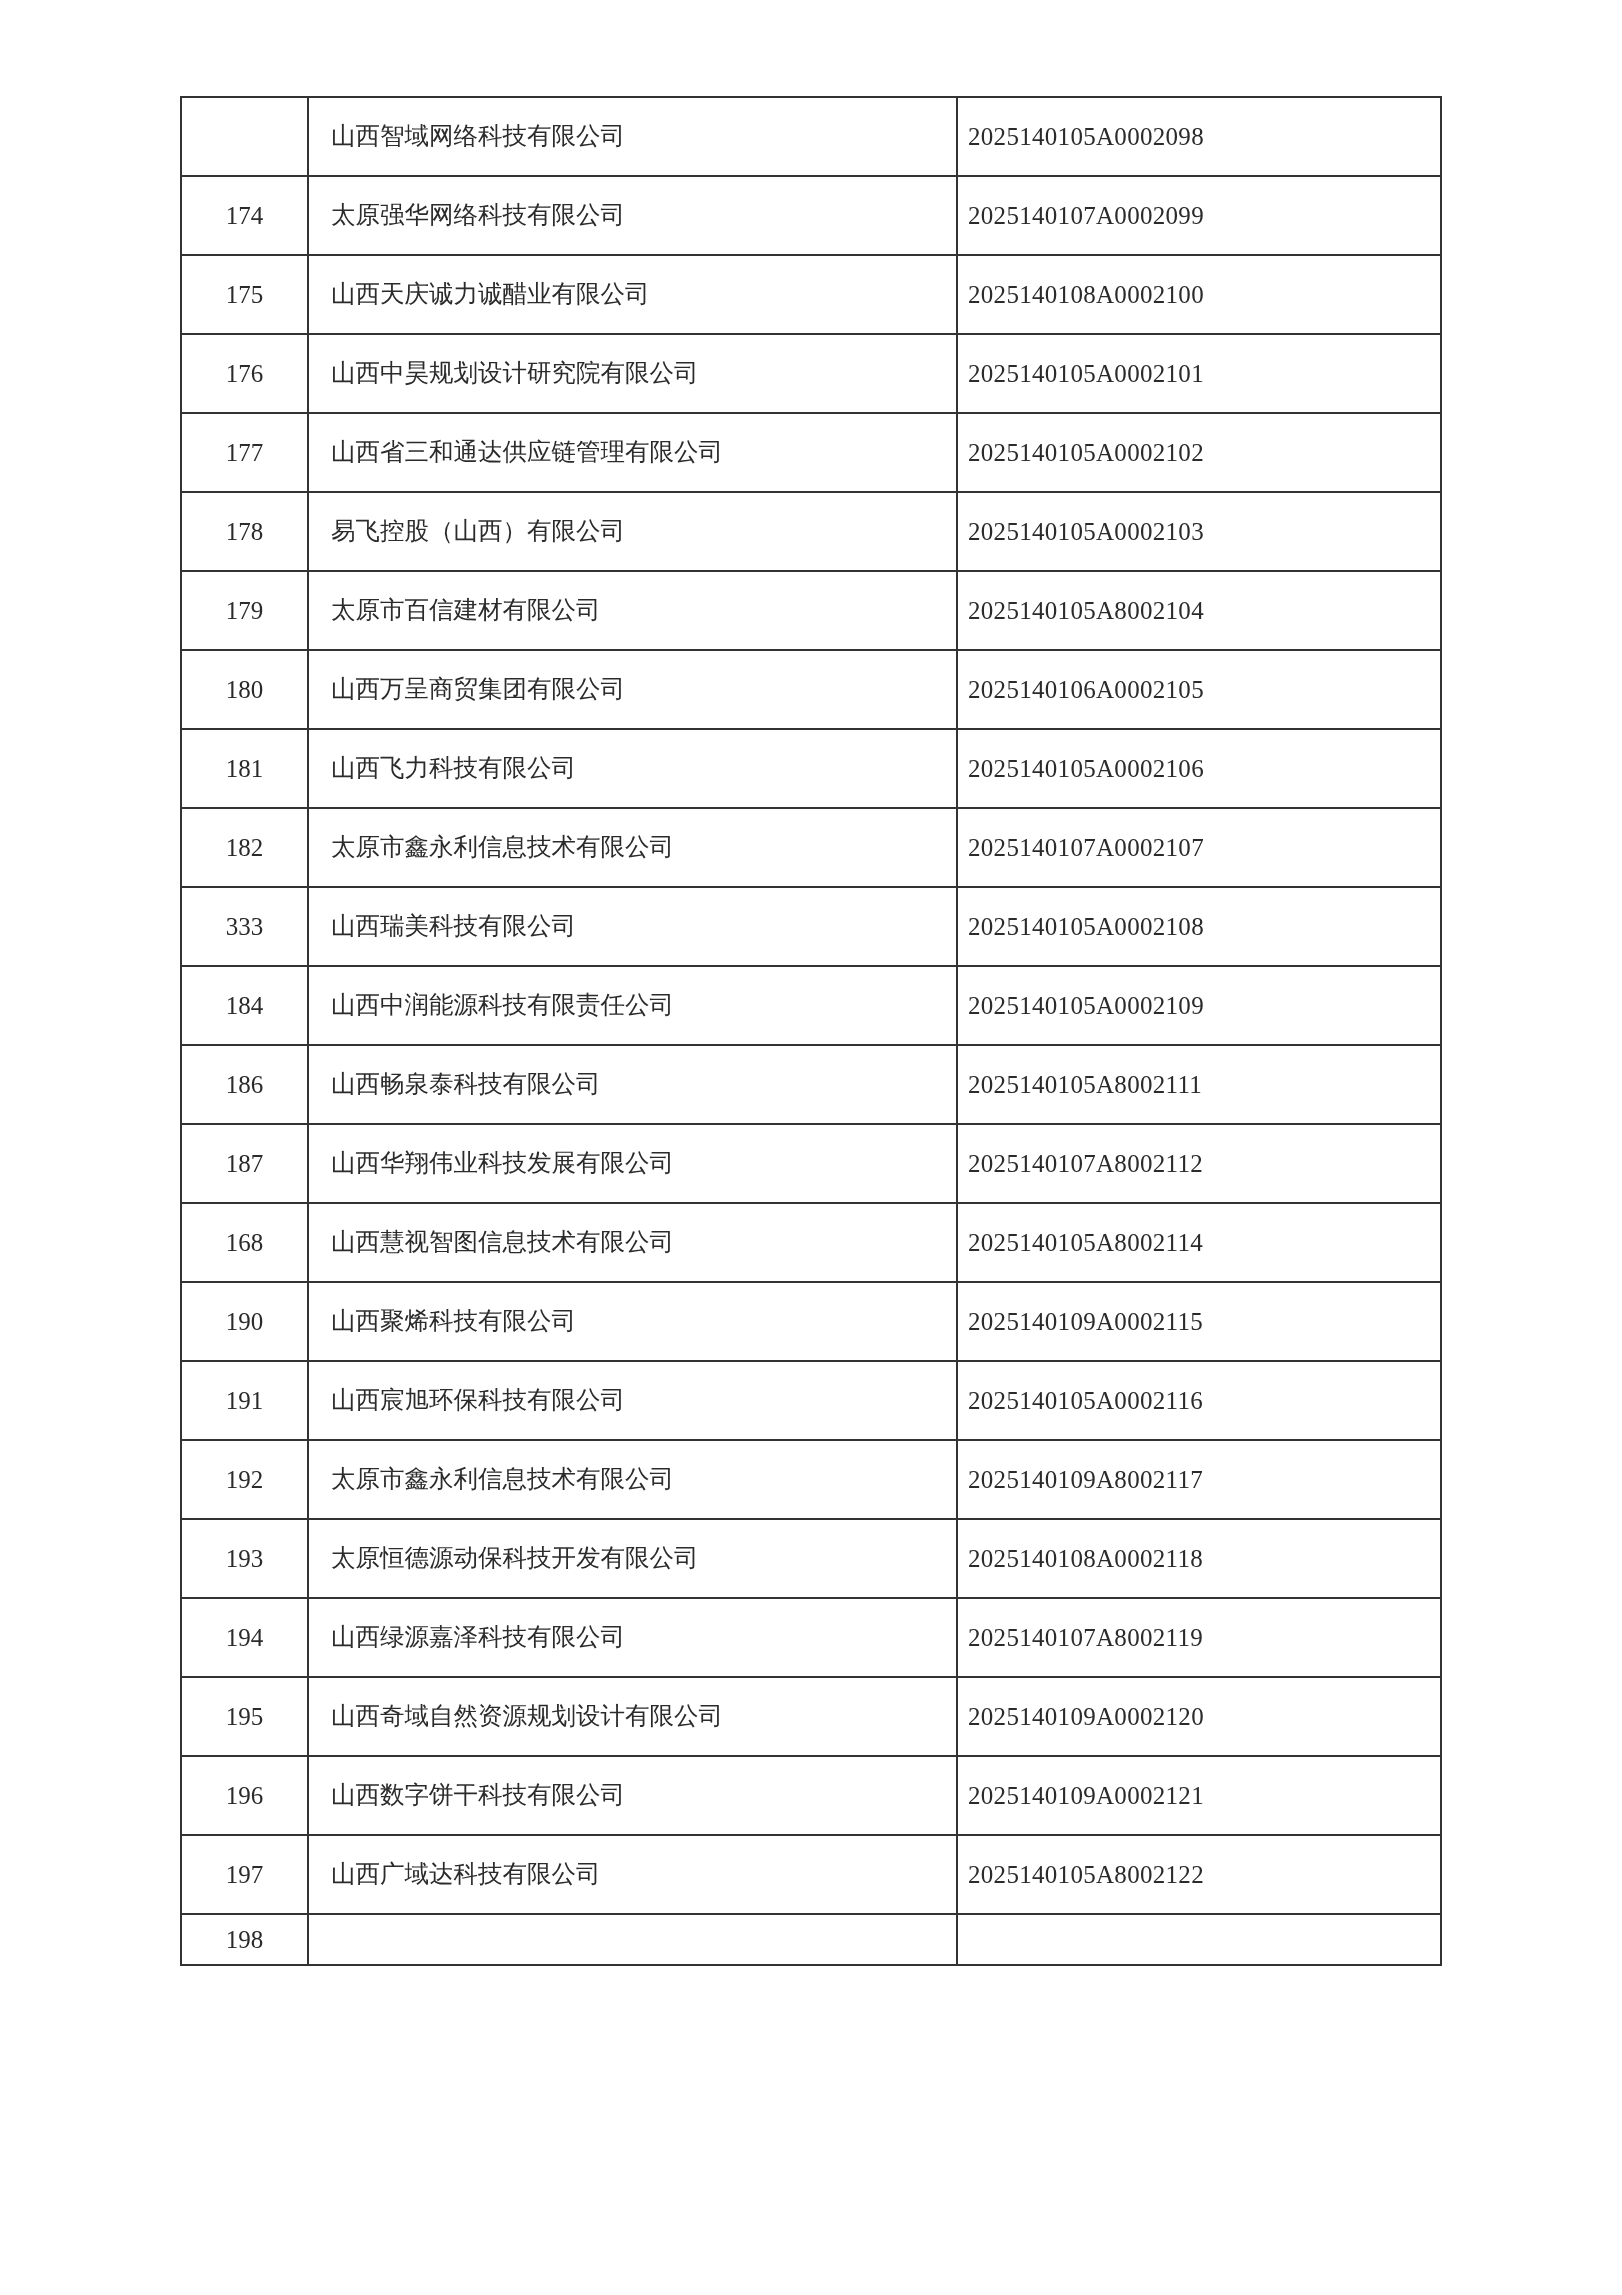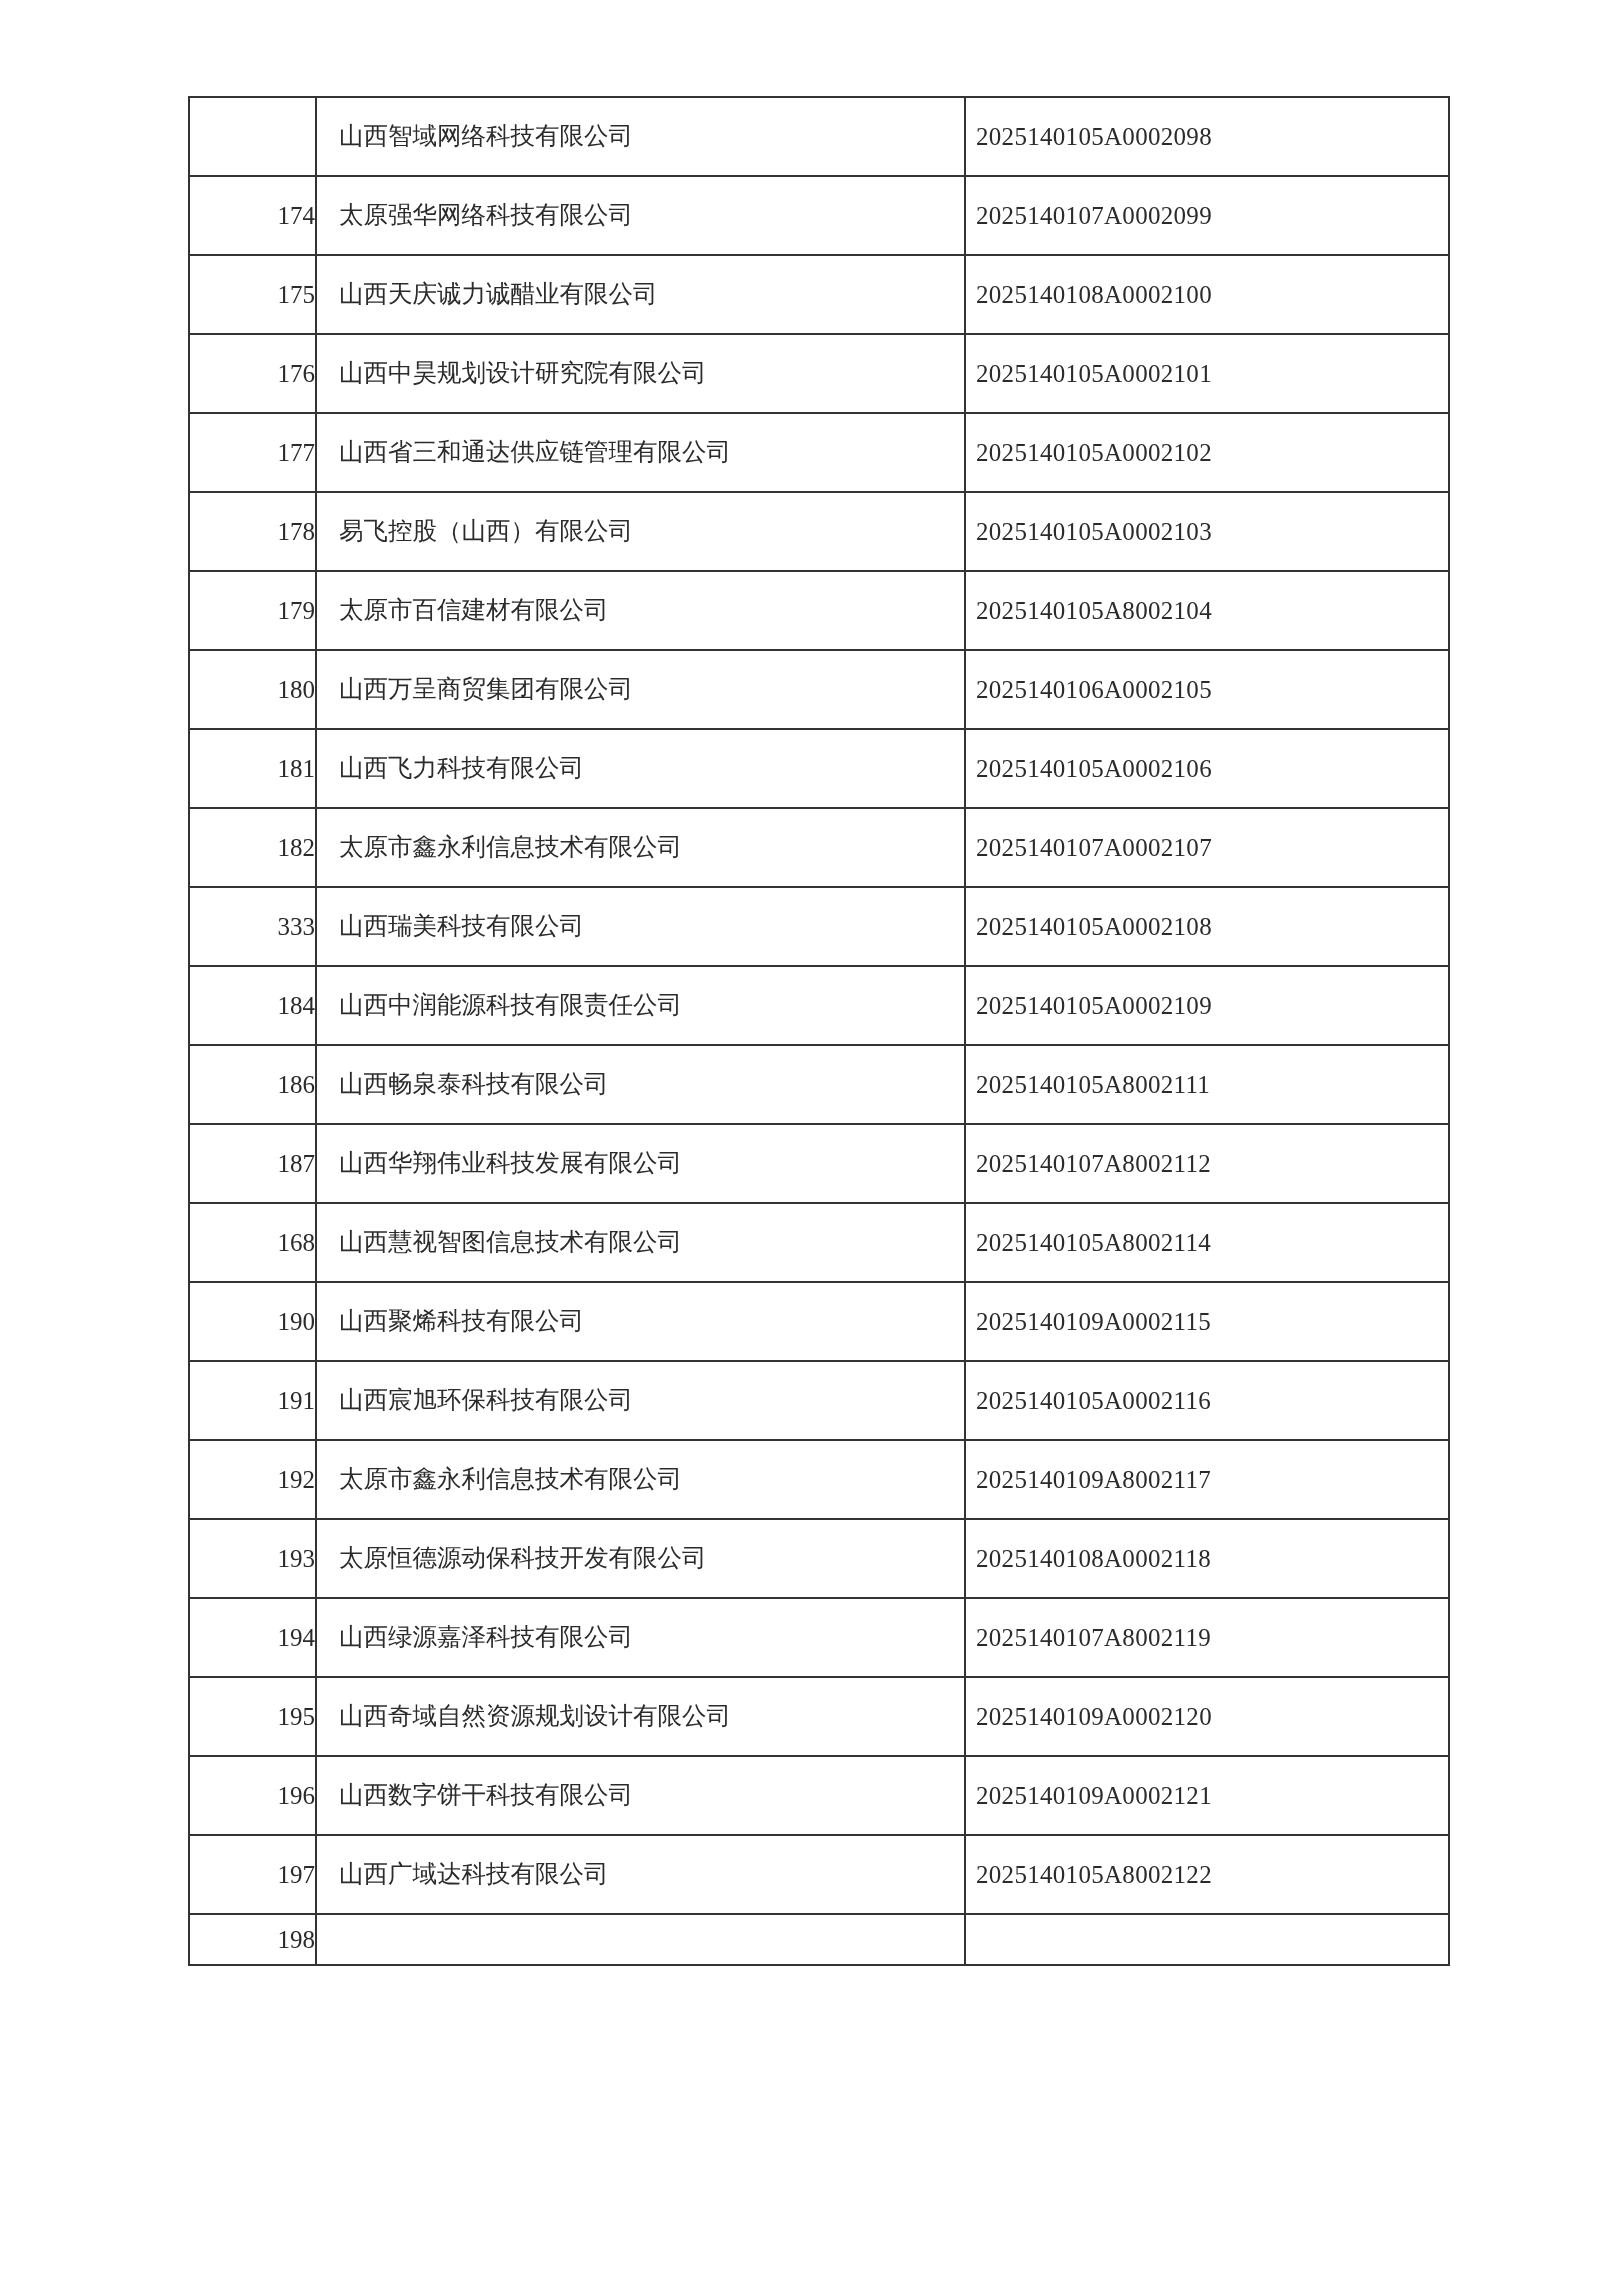--- a/index.html
+++ b/index.html
@@ -1,22 +1,22 @@
 <!DOCTYPE html>
 <html style="font-size:13.5px"><head>
 <meta charset="utf-8">
 <style>
   html, body { margin: 0; padding: 0; background: #ffffff; }
   body { width: 1622px; height: 2295px; position: relative; overflow: hidden;
          font-family: "DejaVu Serif", "Liberation Serif", serif; color: #2b2b2b; }
-  #tbl { position: absolute; left: 188px; top: 96px; width: 1262px;
+  #tbl { position: absolute; left: 180px; top: 96px; width: 1262px;
          border-collapse: collapse; table-layout: fixed; }
   #tbl td { border: 2.5px solid #333333; padding: 0; height: 77px; vertical-align: middle;
             font-size: 24.5px; line-height: 1; }
-  #tbl td.c1 { width: 125px; text-align: right; font-family: "Liberation Serif", serif; font-size: 25px; }
+  #tbl td.c1 { width: 125px; text-align: center; font-family: "Liberation Serif", serif; font-size: 25px; }
   #tbl td.c2 { width: 625px; padding-left: 22px; }
   #tbl td.c3 { padding-left: 10px; font-family: "Liberation Serif", serif; font-size: 25px; letter-spacing: 0.3px; }
   #tbl tr.last td { height: 49px; }
 </style>
 </head>
 <body>
 
 <table id="tbl">
   <tbody id="tbody">
       <tr>

